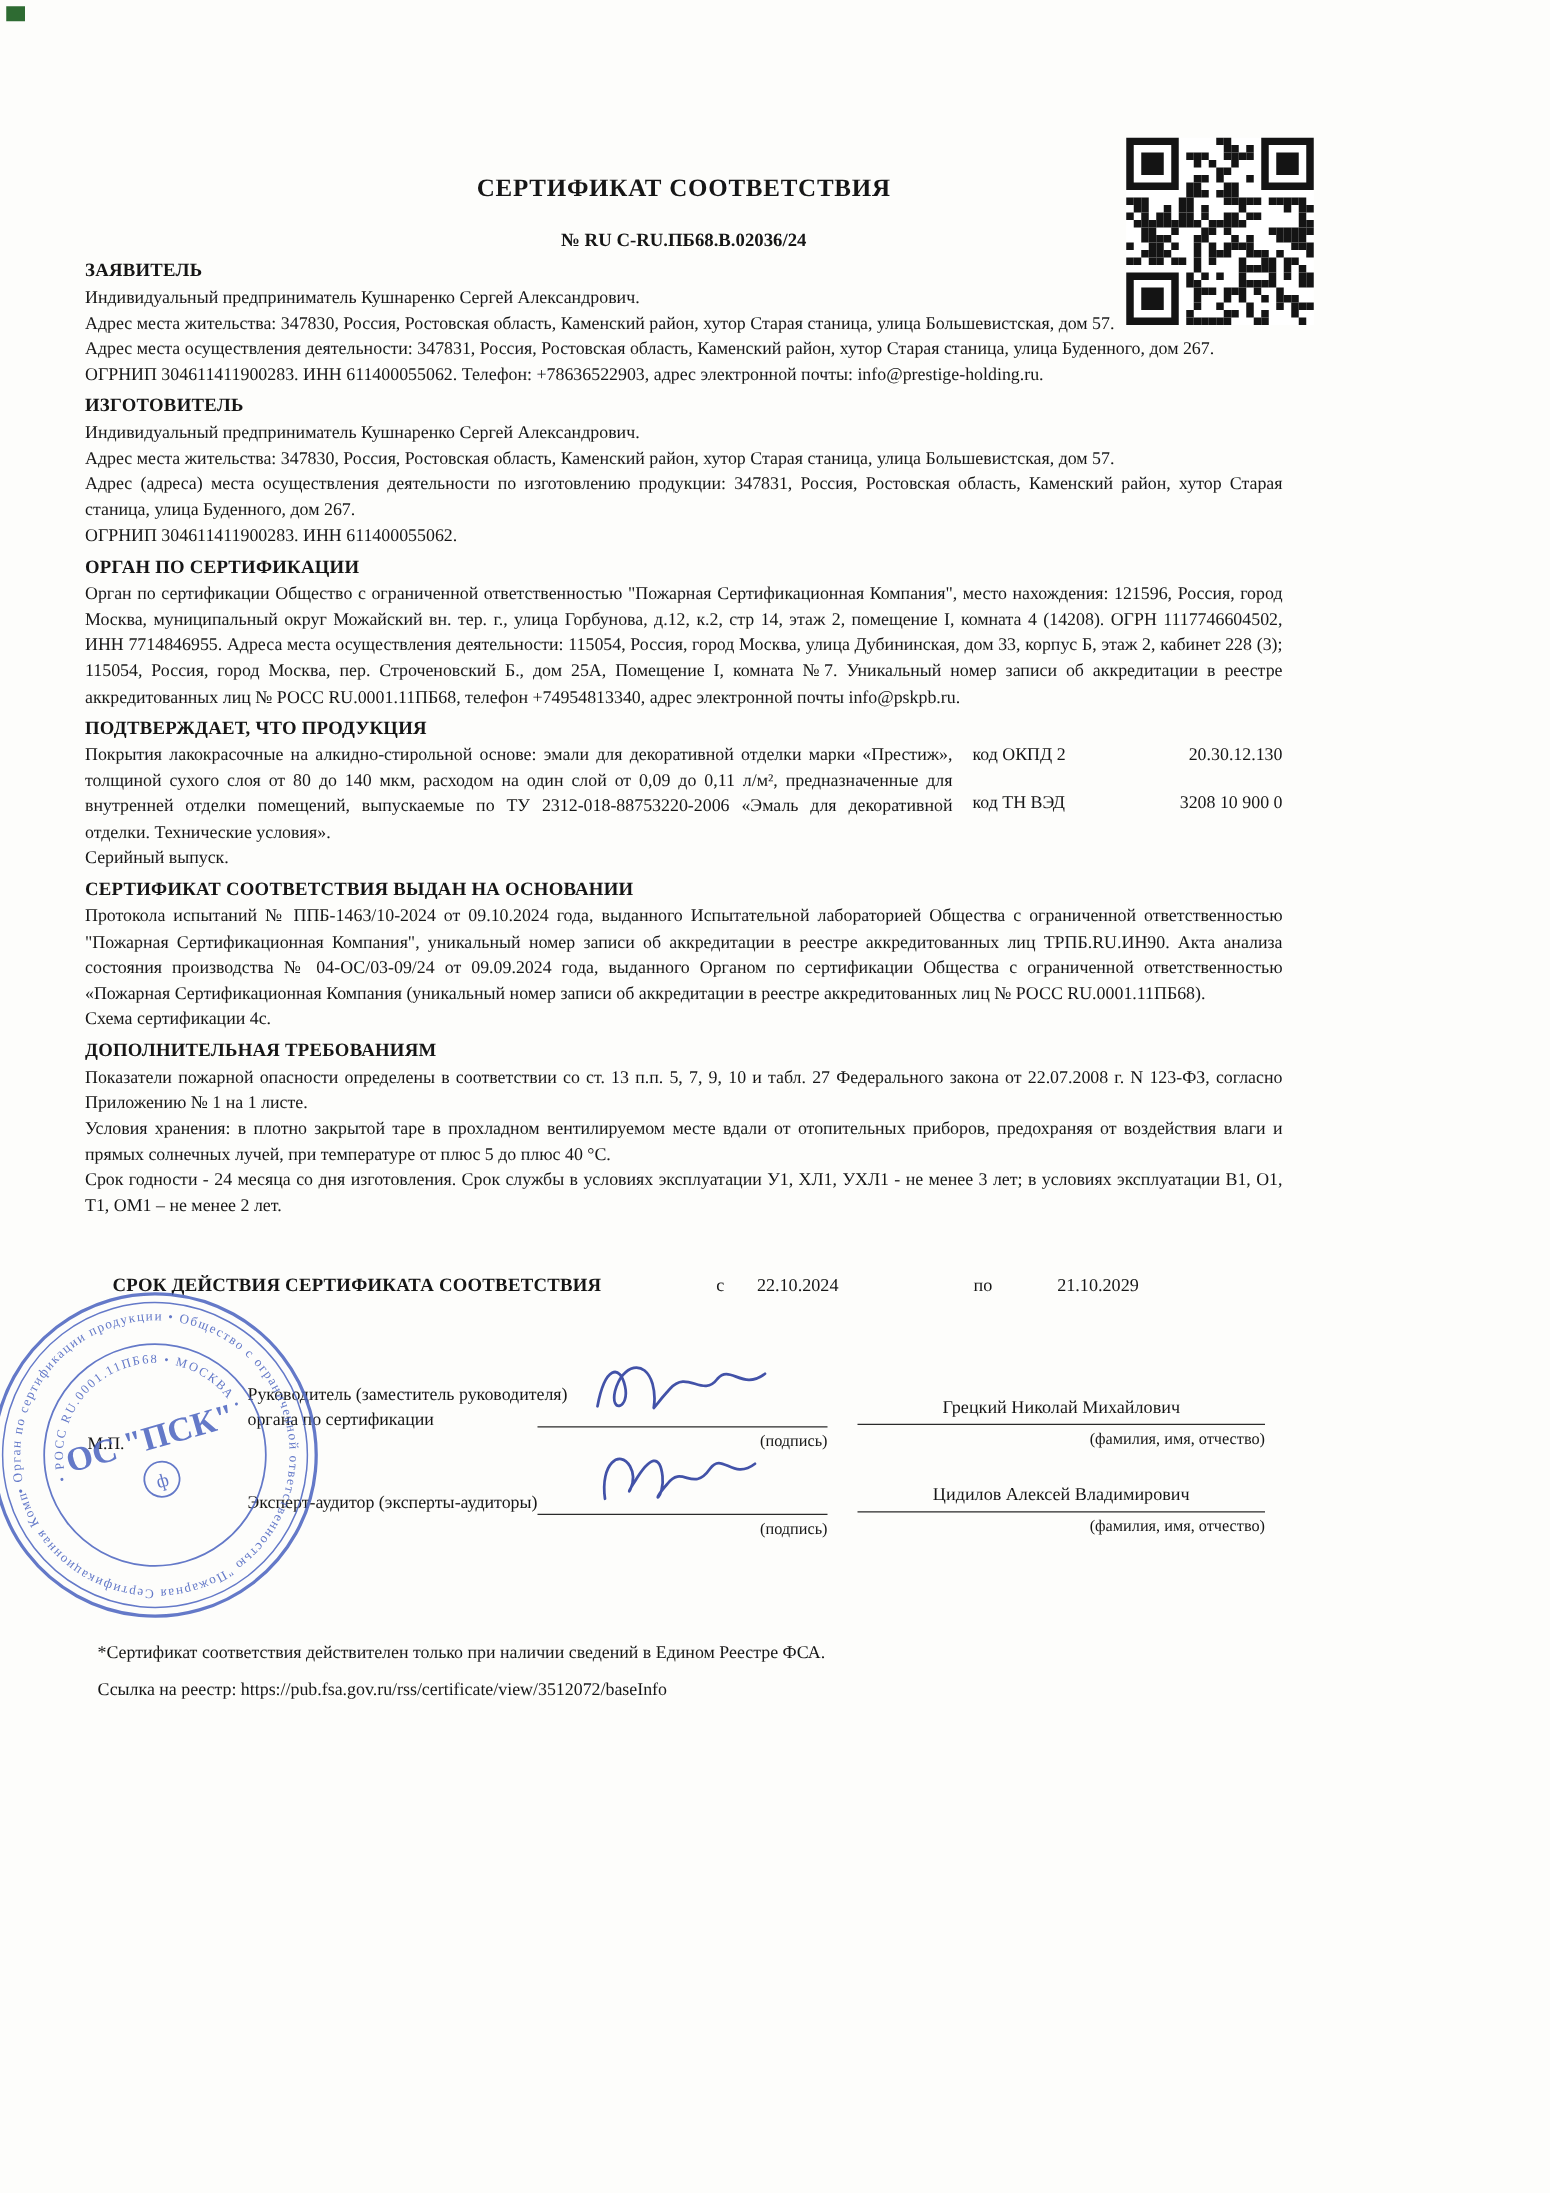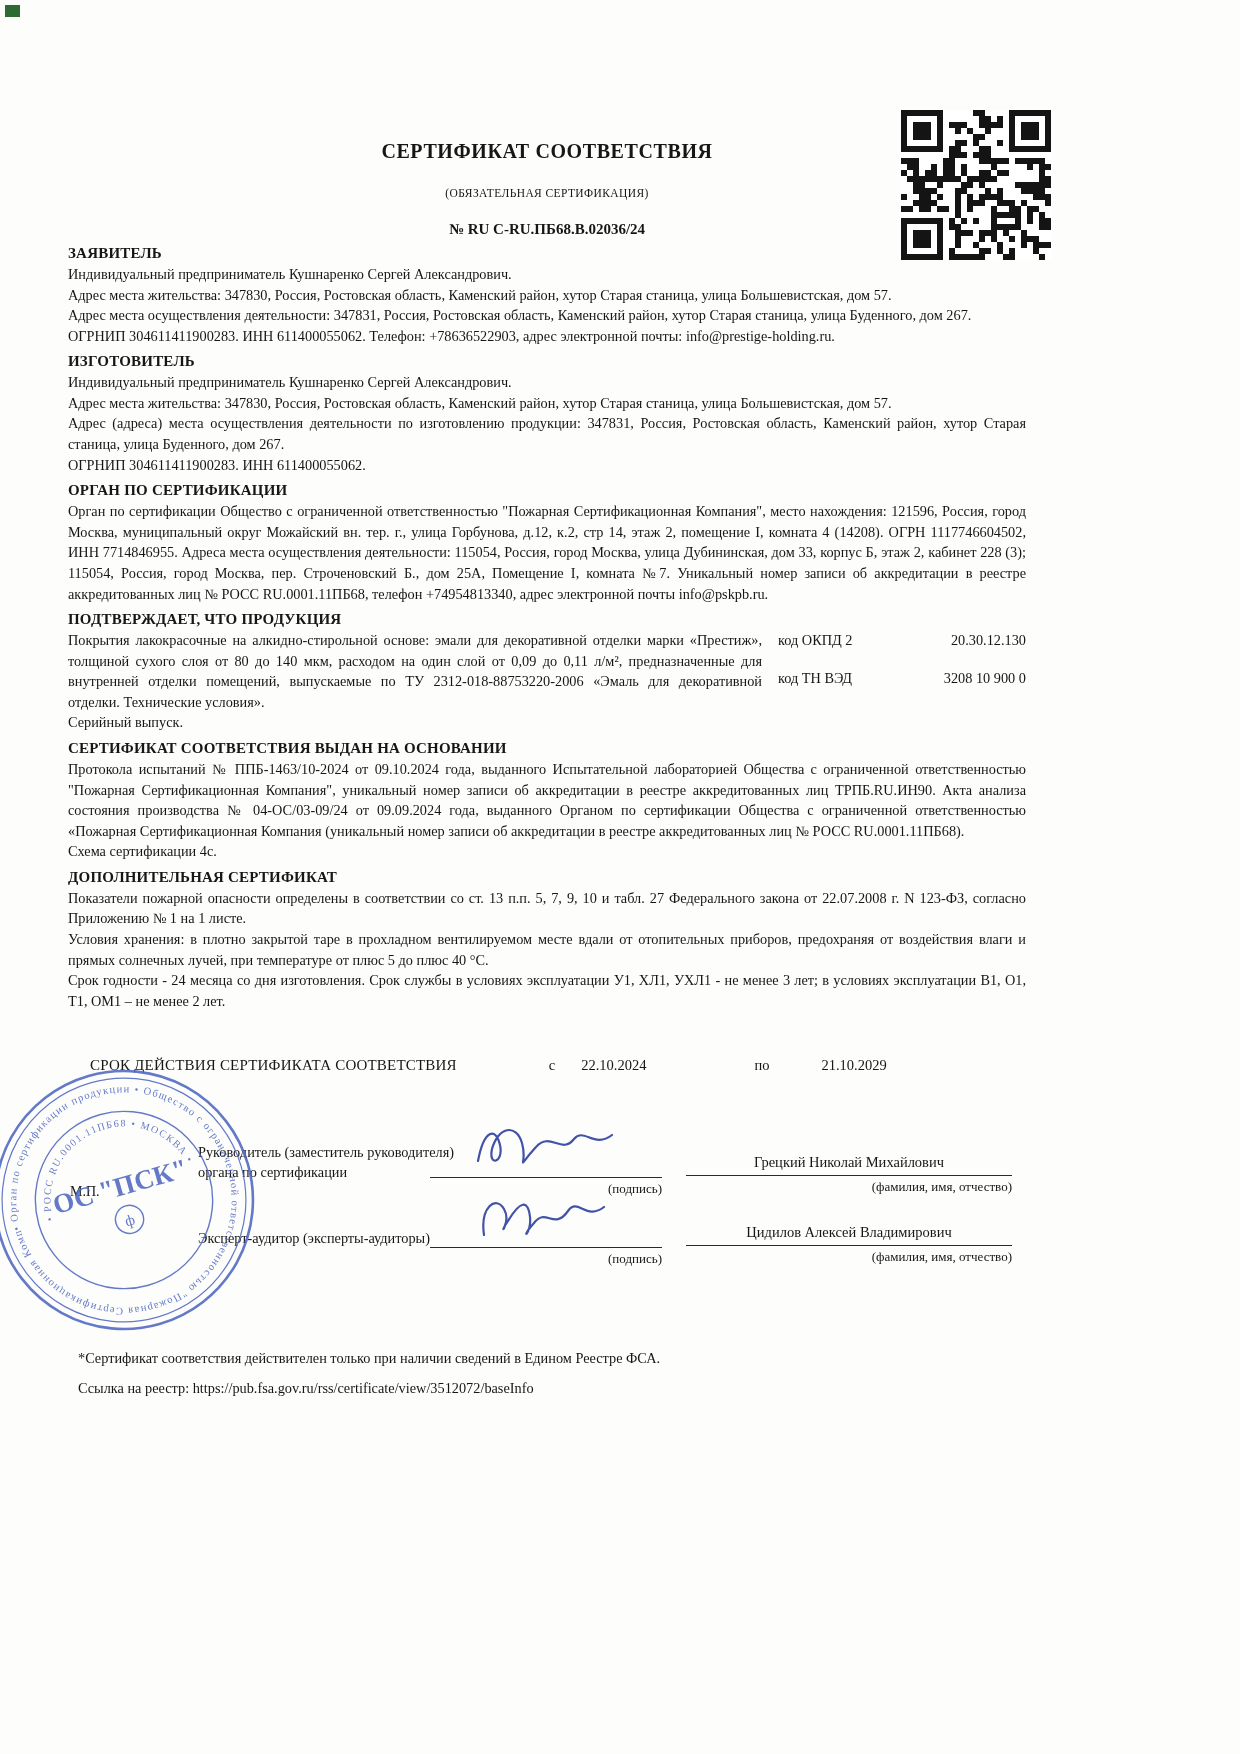--- a/index.html
+++ b/index.html
@@ -15,21 +15,21 @@
   .number{font-size:15px;font-weight:bold;margin-top:22px}
   section{margin-top:4px}
   h2{font-size:15px;font-weight:bold;margin:7px 0 2px;letter-spacing:.2px}
   p{margin:0;font-size:14.3px;line-height:1.44;text-align:justify}
   .product-row{display:flex;gap:16px}
   .product-text{flex:1}
   .codes{width:248px;flex:none;font-size:14.3px}
   .code-row{display:flex;justify-content:space-between;line-height:1.44}
   .code-row.second{margin-top:17px}
   .validity{display:flex;align-items:baseline;margin-top:46px;padding-left:22px;font-size:14.5px}
-  .v-label{font-size:15px;font-weight:normal;letter-spacing:.2px}
+  .v-label{font-size:15px;font-weight:bold;letter-spacing:.2px}
   .v-word{margin-left:92px}
   .v-date{margin-left:26px}
   .v-word2{margin-left:108px}
   .v-date2{margin-left:52px}
   .sig-area{position:relative;margin-top:58px;height:190px}
   .stamp{position:absolute;left:-80px;top:-68px;width:272px;height:272px;transform:rotate(-16deg);
          opacity:.85;z-index:3;pointer-events:none}
   .mp{position:absolute;left:2px;top:52px;font-size:14px;z-index:1}
   .sig-role{position:absolute;left:130px;width:292px;font-size:14.3px;line-height:1.4;text-align:left;z-index:2}
   .role-1{top:10px}
@@ -278,21 +278,20 @@
           <rect fill="#fff" x="6" y="114" width="30" height="30"></rect>
           <rect x="12" y="120" width="18" height="18"></rect>
         </g>
       </svg>
   </div>
 
   <div class="content">
 
     <div class="header">
       <div class="title">СЕРТИФИКАТ СООТВЕТСТВИЯ</div>
-      <div class="subtitle">(ОБЯЗАТЕЛЬНАЯ СЕРТИФИКАЦИЯ)</div>
       <div class="number">№ RU С-RU.ПБ68.В.02036/24</div>
     </div>
 
     <section>
       <h2>ЗАЯВИТЕЛЬ</h2>
       <p>Индивидуальный предприниматель Кушнаренко Сергей Александрович.</p>
       <p>Адрес места жительства: 347830, Россия, Ростовская область, Каменский район, хутор Старая станица, улица Большевистская, дом 57.</p>
       <p>Адрес места осуществления деятельности: 347831, Россия, Ростовская область, Каменский район, хутор Старая станица, улица Буденного, дом 267.</p>
       <p>ОГРНИП 304611411900283. ИНН 611400055062. Телефон: +78636522903, адрес электронной почты: info@prestige-holding.ru.</p>
     </section>
@@ -331,21 +330,21 @@
     </section>
 
 
     <section>
       <h2>СЕРТИФИКАТ СООТВЕТСТВИЯ ВЫДАН НА ОСНОВАНИИ</h2>
       <p>Протокола испытаний № ППБ-1463/10-2024 от 09.10.2024 года, выданного Испытательной лабораторией Общества с ограниченной ответственностью "Пожарная Сертификационная Компания", уникальный номер записи об аккредитации в реестре аккредитованных лиц ТРПБ.RU.ИН90. Акта анализа состояния производства № 04-ОС/03-09/24 от 09.09.2024 года, выданного Органом по сертификации Общества с ограниченной ответственностью «Пожарная Сертификационная Компания (уникальный номер записи об аккредитации в реестре аккредитованных лиц № РОСС RU.0001.11ПБ68).</p>
       <p>Схема сертификации 4с.</p>
     </section>
 
     <section>
-      <h2>ДОПОЛНИТЕЛЬНАЯ СЕРТИФИКАТ</h2>
+      <h2>ДОПОЛНИТЕЛЬНАЯ ТРЕБОВАНИЯМ</h2>
       <p>Показатели пожарной опасности определены в соответствии со ст. 13 п.п. 5, 7, 9, 10 и табл. 27 Федерального закона от 22.07.2008 г. N 123-ФЗ, согласно Приложению № 1 на 1 листе.</p>
       <p>Условия хранения: в плотно закрытой таре в прохладном вентилируемом месте вдали от отопительных приборов, предохраняя от воздействия влаги и прямых солнечных лучей, при температуре от плюс 5 до плюс 40 °С.</p>
       <p>Срок годности - 24 месяца со дня изготовления. Срок службы в условиях эксплуатации У1, ХЛ1, УХЛ1 - не менее 3 лет; в условиях эксплуатации В1, О1, Т1, ОМ1 – не менее 2 лет.</p>
     </section>
 
     <div class="validity">
       <span class="v-label">СРОК ДЕЙСТВИЯ СЕРТИФИКАТА СООТВЕТСТВИЯ</span>
       <span class="v-word">с</span>
       <span class="v-date">22.10.2024</span>
       <span class="v-word v-word2">по</span>

